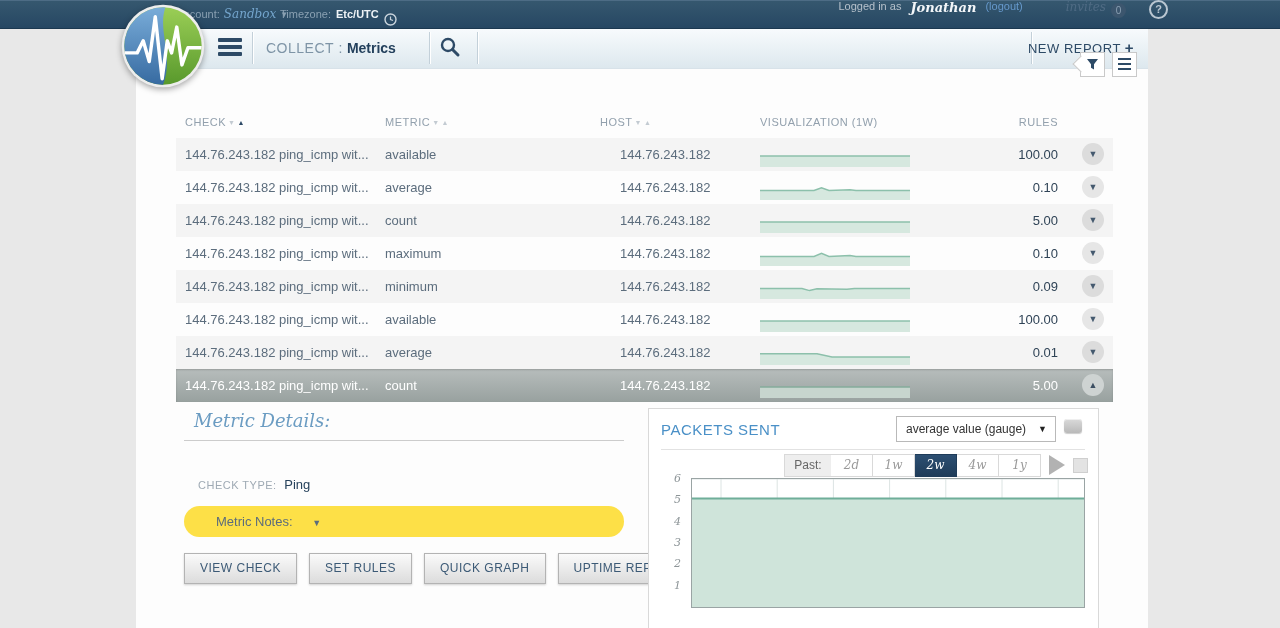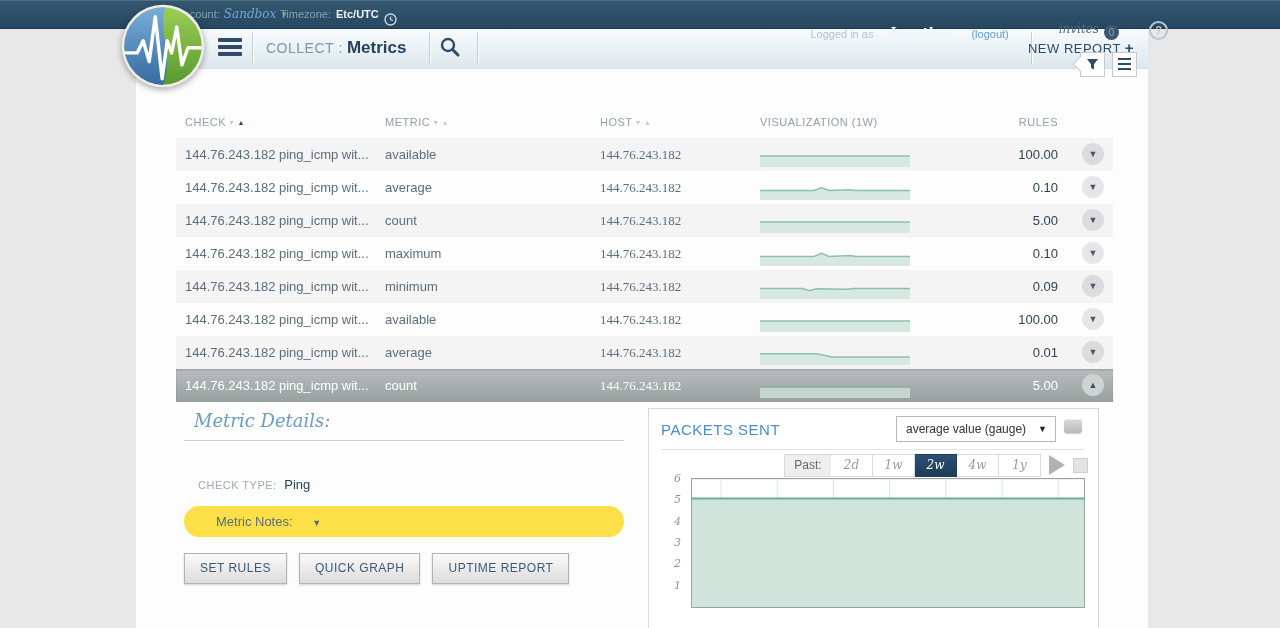--- a/index.html
+++ b/index.html
@@ -8,42 +8,42 @@
   
   .topbar{position:absolute;left:0;top:0;width:1280px;height:28px;background:linear-gradient(#36586f,#264763);border-bottom:1px solid #1b3850;box-shadow:inset 0 1px 0 #4d6c85;z-index:30;}
   .tb-item{position:absolute;top:0;height:28px;line-height:28px;font-size:11px;color:#8aa0b2;white-space:nowrap;}
   .tb-account{left:177px;}
   .tb-timezone{left:280px;display:flex;align-items:center;gap:5px;}
   .serif-it{font-family:"DejaVu Serif",serif;font-style:italic;}
   .tb-account .acct-name{color:#74a5cd;font-size:12px;margin-left:4px;}
   .tb-account .dd-arrow{color:#8aa0b2;font-size:8px;margin-left:4px;vertical-align:1px;}
   .tb-timezone .tz-val{color:#eef3f7;font-weight:bold;}
   .clock-icon{display:inline-block;width:13px;height:13px;}
-  .tb-right{position:absolute;right:112px;top:0;height:40px;display:flex;align-items:flex-end;gap:16px;font-size:11px;color:#b6c1cb;white-space:nowrap;}
+  .tb-right{position:absolute;right:112px;top:0;height:40px;display:flex;align-items:flex-start;gap:9px;font-size:11px;color:#b6c1cb;white-space:nowrap;}
   .tb-user{color:#f3f6f9;font-weight:bold;font-size:13px;}
   .tb-logout{color:#6699cc;}
   .tb-invites{color:#4f6b84;font-size:12px;margin-left:34px;}
   .invites-badge{display:inline-block;width:15px;height:15px;line-height:15px;border-radius:50%;background:#3c566e;color:#8ba0b3;font-size:10px;text-align:center;font-family:"Liberation Sans",sans-serif;font-style:normal;margin-left:5px;vertical-align:-3px;}
   .help-circle{display:inline-block;width:15px;height:15px;line-height:15px;border:2px solid #bac7d2;border-radius:50%;color:#bac7d2;font-size:11px;font-weight:bold;text-align:center;margin-left:14px;}
 
   
   .logo{position:absolute;left:120px;top:3px;width:86px;height:86px;z-index:40;filter:drop-shadow(0 2px 3px rgba(0,0,0,.35));}
 
   
   .panel{position:absolute;left:136px;top:28px;width:1012px;height:600px;background:#fdfdfd;z-index:10;}
 
   
   .subheader{position:absolute;left:0;top:0;width:1012px;height:40px;background:linear-gradient(#f8fbfd,#dde8ee);border-bottom:1px solid #d8e2e9;}
   .sh-divider{position:absolute;top:4px;width:1px;height:32px;background:#c3d0d9;box-shadow:1px 0 0 #ffffff;}
   .menu-btn{position:absolute;left:82px;top:10px;width:24px;height:20px;cursor:pointer;}
   .menu-btn .bar{display:block;width:24px;height:4px;background:#2d4a66;margin-bottom:3px;border-radius:1px;}
   .sh-title{position:absolute;left:130px;top:0;height:40px;line-height:40px;white-space:nowrap;}
   .sh-section{color:#7e94a6;font-size:14px;letter-spacing:.5px;}
   .sh-sep{color:#7e94a6;font-size:14px;}
-  .sh-page{color:#24415d;font-size:17px;font-weight:bold;}
+  .sh-page{color:#24415d;font-size:14px;font-weight:bold;}
   .search-btn{position:absolute;left:303px;top:8px;width:26px;height:24px;cursor:pointer;}
   .new-check{position:absolute;right:14px;top:0;height:40px;line-height:40px;color:#2d4a66;font-size:13px;letter-spacing:.5px;cursor:pointer;white-space:nowrap;}
   .new-check b{font-size:15px;}
 
   
   .filter-btn{position:absolute;left:944px;top:24px;width:23px;height:23px;background:#fff;border:1px solid #c9c9c9;cursor:pointer;}
   .filter-btn::before{content:'';position:absolute;left:-6px;top:5px;width:11px;height:11px;background:#fff;border-left:1px solid #c9c9c9;border-bottom:1px solid #c9c9c9;transform:rotate(45deg);}
   .filter-btn svg{position:absolute;left:5px;top:5px;}
   .list-btn{position:absolute;left:976px;top:24px;width:23px;height:23px;background:#fff;border:1px solid #c9c9c9;cursor:pointer;}
   .list-btn .lbar{display:block;width:13px;height:2px;background:#2d4a66;margin:3px auto 0 auto;}
@@ -55,21 +55,21 @@
   .hc-check{left:9px;} .hc-metric{left:209px;} .hc-host{left:424px;} .hc-viz{left:584px;} .hc-value{right:55px;}
   .sort-ic{font-size:7px;margin-left:2px;color:#c3cbd2;vertical-align:1px;}
   .sort-ic.active{color:#2d4a66;}
   .tbody{position:absolute;left:40px;top:110px;width:937px;}
   .trow{position:relative;width:937px;height:33px;font-size:13px;color:#5c6d7d;}
   .trow.odd{background:#f4f4f4;}
   .trow.selected{background:linear-gradient(#b7bdbc,#98a19f);color:#ffffff;box-shadow:inset 0 1px 2px rgba(0,0,0,.18);}
   .tcell{position:absolute;top:0;height:33px;line-height:33px;white-space:nowrap;}
   .tc-check{left:9px;width:195px;overflow:hidden;}
   .tc-metric{left:209px;}
-  .tc-host{left:424px;font-family:Liberation Serif, serif;}
+  .tc-host{left:444px;}
   .tc-spark{left:584px;top:9px;height:16px;}
   .tc-value{right:55px;color:#2f4356;}
   .trow.selected .tc-value{color:#fff;}
   .row-toggle{position:absolute;right:9px;top:5px;width:22px;height:22px;border-radius:50%;background:#e6e6e6;color:#44596e;font-size:9px;text-align:center;line-height:22px;cursor:pointer;}
   .trow.odd .row-toggle{background:#dcdcdc;}
   .trow.selected .row-toggle{background:#ced3d2;color:#3c4f62;}
   .sfill{fill:#d6e8df;stroke:none;}
   .sline{fill:none;stroke:#8cc0ab;stroke-width:1.5;}
   .trow.selected .sfill{fill:#c7d5ce;}
   .trow.selected .sline{stroke:#84ab9b;}
@@ -320,20 +320,21 @@
     <div class="md-title">Metric Details:</div>
     <div class="md-hr"></div>
     <div class="md-line md-type">
       <span class="md-label">CHECK TYPE:</span>
       <span class="md-value">Ping</span>
     </div>
     <div class="notes-bar">
       <span><span>Metric Notes:</span> <span class="notes-arrow">▼</span></span>
     </div>
     <div class="md-buttons">
+        <div class="gray-btn">VIEW CHECK</div>
         <div class="gray-btn">SET RULES</div>
         <div class="gray-btn">QUICK GRAPH</div>
         <div class="gray-btn">UPTIME REPORT</div>
       </div>
 
     <div class="card">
       <div class="card-title">PACKETS SENT</div>
       <div class="gselect">
         <span class="gs-text">average value (gauge)</span>
         <span class="gs-arrow">▼</span>

